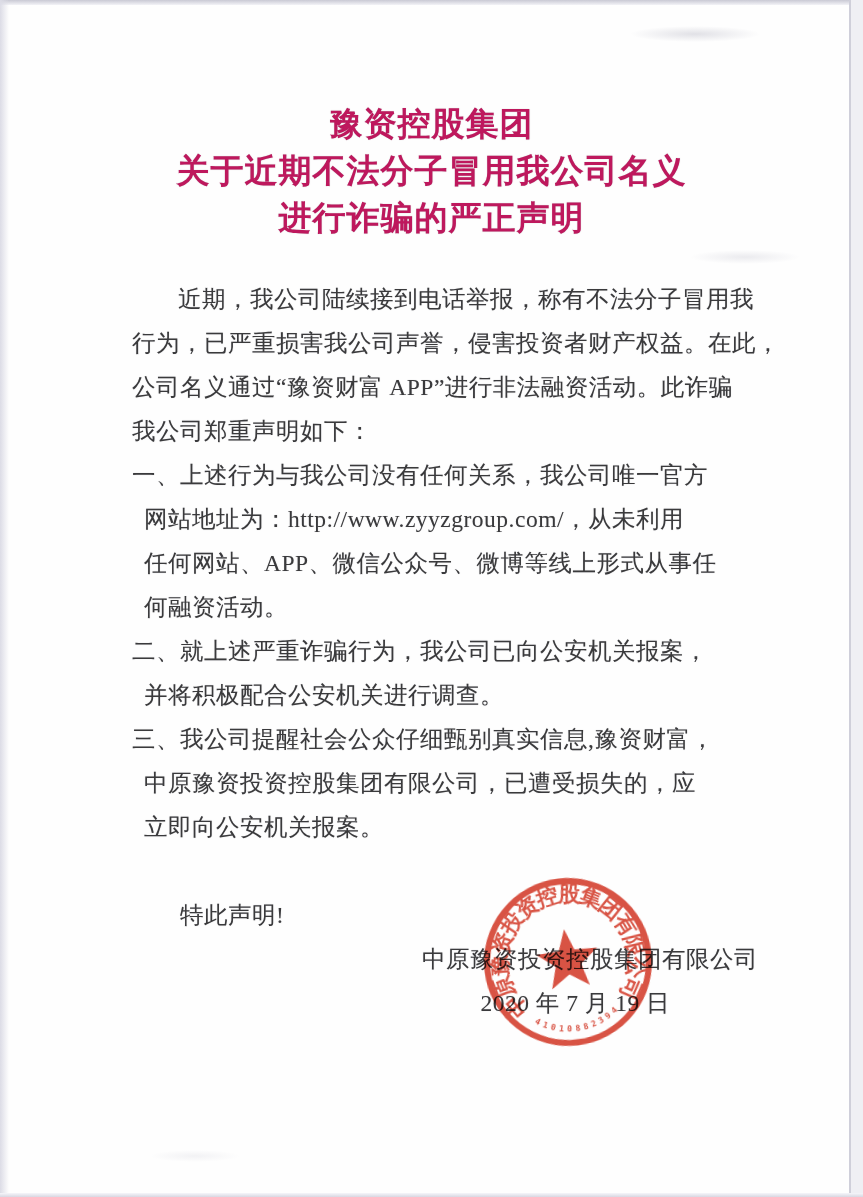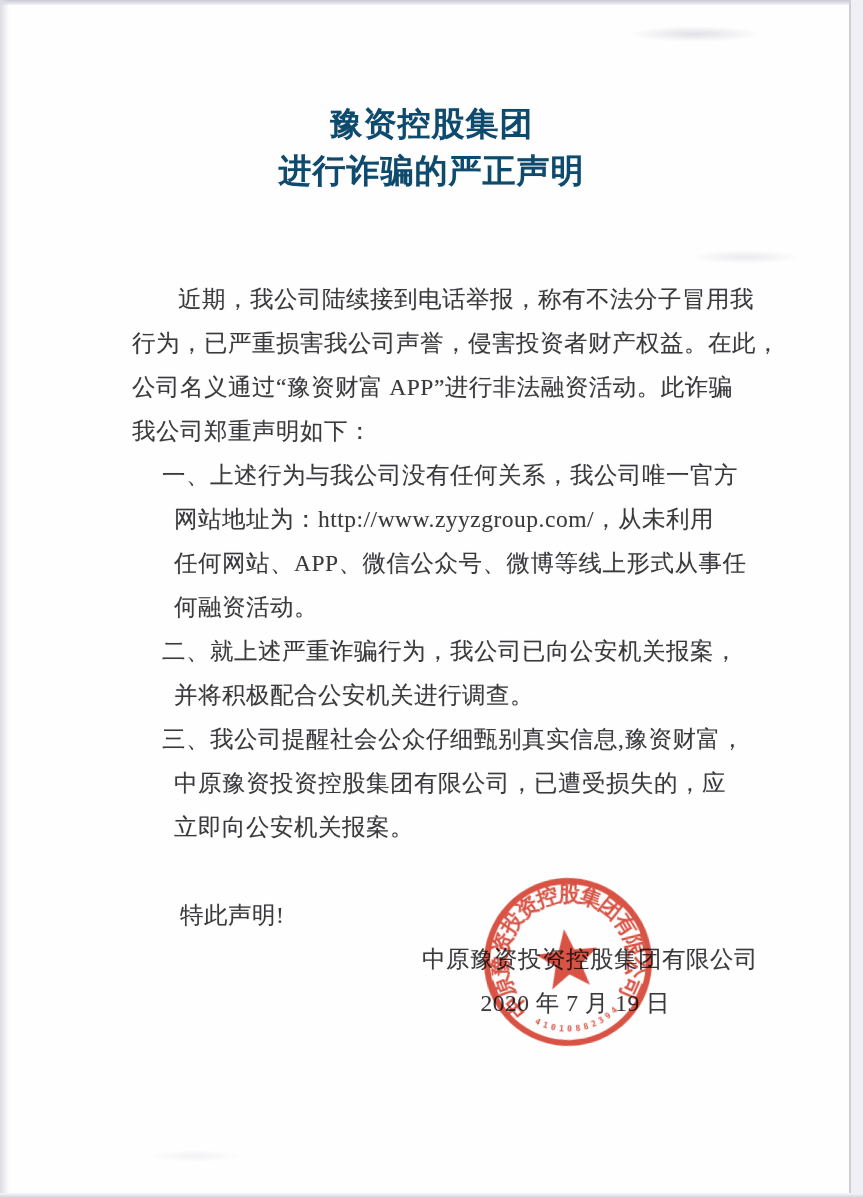--- a/index.html
+++ b/index.html
@@ -24,31 +24,31 @@
   .smudge.s1{left:630px;top:26px;width:130px;height:16px;
     background:radial-gradient(closest-side,rgba(170,170,185,.35),rgba(170,170,185,0));}
   .smudge.s2{left:690px;top:250px;width:110px;height:14px;
     background:radial-gradient(closest-side,rgba(185,185,198,.28),rgba(185,185,198,0));}
   .smudge.s3{left:150px;top:1150px;width:90px;height:12px;
     background:radial-gradient(closest-side,rgba(200,200,210,.22),rgba(200,200,210,0));}
 
   .title{
     position:absolute;top:101px;left:0;width:863px;
     text-align:center;font-size:33px;font-weight:bold;line-height:47px;
-    color:#0c4a6e;letter-spacing:1px;
+    color:#be185d;letter-spacing:1px;
     text-shadow:0 0 1px rgba(70,70,80,.35);
   }
   .flow{
     position:absolute;left:132px;top:277px;width:640px;
     font-size:23.5px;line-height:44px;letter-spacing:.5px;
     text-shadow:0 0 1px rgba(80,80,90,.3);
   }
   .line{display:block;white-space:nowrap;}
   .indent{padding-left:46px;}
-  .item{margin-left:30px;}
+  .item{}
   .item .marker{display:inline-block;width:48px;}
   .item .cont{margin-left:12px;}
   .closing{margin:44px 0 0 48px;}
   .signature{text-align:right;padding-right:14px;}
   .date{text-align:right;padding-right:102px;}
   .closing,.signature,.date{white-space:nowrap;}
 
   .seal{
     position:absolute;left:481px;top:875px;width:174px;height:174px;
     mix-blend-mode:multiply;opacity:.9;
@@ -70,20 +70,21 @@
   <div class="edge-left"></div>
   <div class="edge-right-band"></div>
   <div class="edge-right-line"></div>
   <div class="edge-bottom"></div>
   <div class="smudge s1"></div>
   <div class="smudge s2"></div>
   <div class="smudge s3"></div>
 
   <div class="title">
     <span class="line">豫资控股集团</span>
+    <span class="line">关于近期不法分子冒用我公司名义</span>
     <span class="line">进行诈骗的严正声明</span>
   </div>
 
   <div class="flow">
 
     <div class="intro">
       <span class="line indent">近期，我公司陆续接到电话举报，称有不法分子冒用我</span>
       <span class="line">行为，已严重损害我公司声誉，侵害投资者财产权益。在此，</span>
       <span class="line">公司名义通过“豫资财富 APP”进行非法融资活动。此诈骗</span>
       <span class="line">我公司郑重声明如下：</span>

